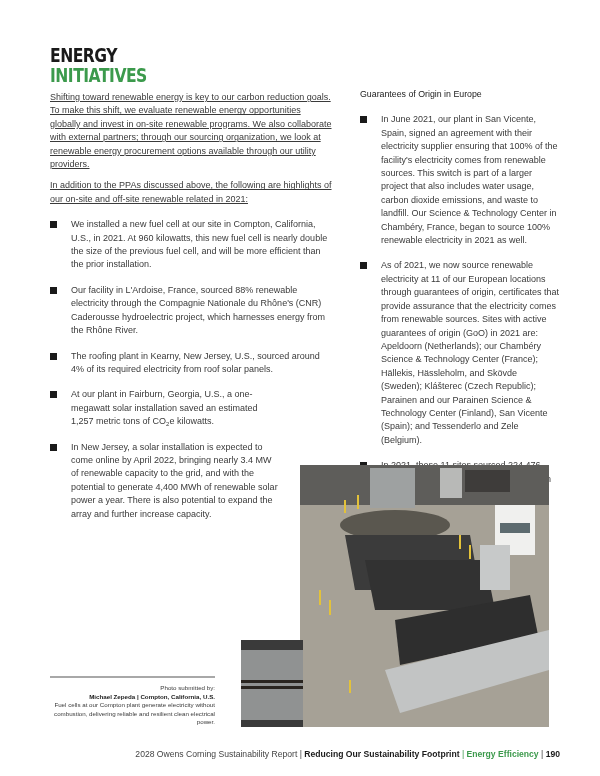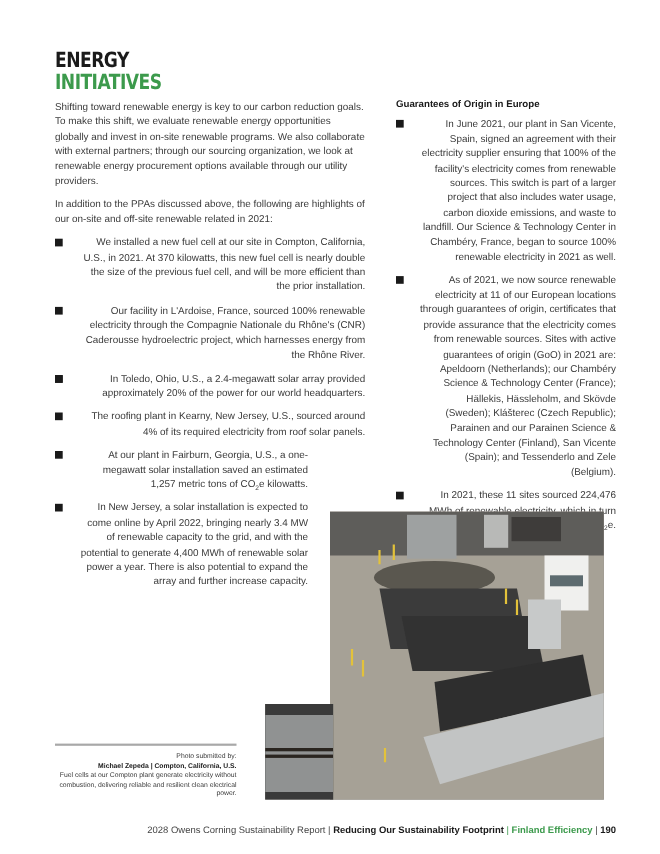--- a/index.html
+++ b/index.html
@@ -8,24 +8,24 @@
   .heading { position:absolute; left:50px; top:45px; margin:0;
              font-family:"DejaVu Sans", sans-serif; font-weight:bold;
              font-size:19px; line-height:20px; letter-spacing:-0.6px;
              transform:scaleX(0.82); transform-origin:left top; }
   .heading .l1 { color:#1a1a1a; display:block; }
   .heading .l2 { color:#3c9a4c; display:block; }
   .col-left { position:absolute; left:50px; top:91px; width:282px;
               font-size:9px; line-height:13.4px; }
   .col-right { position:absolute; left:360px; top:88px; width:200px;
                font-size:9px; line-height:13.4px; }
-  p { margin:0 0 8px 0; }
-  .sub-h { font-weight:bold; color:#1a1a1a; margin:0 0 5px 0; font-size:8.8px; }
+  p { margin:0 0 8px 0;text-decoration:underline; }
+  .sub-h { font-weight:normal; color:#1a1a1a; margin:0 0 5px 0; font-size:8.8px; }
   ul { list-style:none; margin:0; padding:0; }
-  li { position:relative; padding-left:21px; margin:0 0 8px 0;text-align:right; }
+  li { position:relative; padding-left:21px; margin:12px 0 8px 0; }
   li .bullet { position:absolute; left:0; top:3px; width:7px; height:7px; background:#1a1a1a; }
   sub { font-size:6px; line-height:0; vertical-align:-2px; }
   .narrow { width:230px; }
   .photo { position:absolute; left:300px; top:465px; width:249px; height:262px;
            background:#8d8a84; overflow:hidden; }
   .photo-ext { position:absolute; left:241px; top:640px; width:62px; height:87px;
                background:#6b6a68; overflow:hidden; }
   .divider { position:absolute; left:50px; top:676px; width:165px; height:2px; background:#a8a8a8; }
   .caption { position:absolute; left:50px; top:684px; width:165px; text-align:right;
              font-size:6.2px; line-height:8.6px; color:#3a3a3a; }
@@ -41,24 +41,23 @@
 
 <h1 class="heading">
   <span class="l1">ENERGY</span>
   <span class="l2">INITIATIVES</span>
 </h1>
 
 <div class="col-left">
   <p>Shifting toward renewable energy is key to our carbon reduction goals. To make this shift, we evaluate renewable energy opportunities globally and invest in on-site renewable programs. We also collaborate with external partners; through our sourcing organization, we look at renewable energy procurement options available through our utility providers.</p>
   <p>In addition to the PPAs discussed above, the following are highlights of our on-site and off-site renewable related in 2021:</p>
   <ul>
-    <li><span class="bullet"></span><span>We installed a new fuel cell at our site in Compton, California, U.S., in 2021. At 370 kilowatts, this new fuel cell is nearly double the size of the previous fuel cell, and will be more efficient than the prior installation.</span></li>
-    <li><span class="bullet"></span><span>Our facility in L'Ardoise, France, sourced 100% renewable electricity through the Compagnie Nationale du Rhône's (CNR) Caderousse hydroelectric project, which harnesses energy from the Rhône River.</span></li>
+    <li><span class="bullet"></span><span>We installed a new fuel cell at our site in Compton, California, U.S., in 2021. At 960 kilowatts, this new fuel cell is nearly double the size of the previous fuel cell, and will be more efficient than the prior installation.</span></li>
+    <li><span class="bullet"></span><span>Our facility in L'Ardoise, France, sourced 88% renewable electricity through the Compagnie Nationale du Rhône's (CNR) Caderousse hydroelectric project, which harnesses energy from the Rhône River.</span></li>
     <li><span class="bullet"></span></li>
-    <li><span class="bullet"></span><span>In Toledo, Ohio, U.S., a 2.4-megawatt solar array provided approximately 20% of the power for our world headquarters.</span></li>
     <li><span class="bullet"></span><span>The roofing plant in Kearny, New Jersey, U.S., sourced around 4% of its required electricity from roof solar panels.</span></li>
     <li class="narrow" style="width:209px"><span class="bullet"></span><span>At our plant in Fairburn, Georgia, U.S., a one-megawatt solar installation saved an estimated 1,257 metric tons of CO</span><sub>2</sub><span>e kilowatts.</span></li>
     <li class="narrow" style="width:209px"><span class="bullet"></span><span>In New Jersey, a solar installation is expected to come online by April 2022, bringing nearly 3.4 MW of renewable capacity to the grid, and with the potential to generate 4,400 MWh of renewable solar power a year. There is also potential to expand the array and further increase capacity.</span></li>
   </ul>
 </div>
 
 <div class="col-right">
   <div class="sub-h">Guarantees of Origin in Europe</div>
   <ul>
     <li><span class="bullet"></span><span>In June 2021, our plant in San Vicente, Spain, signed an agreement with their electricity supplier ensuring that 100% of the facility's electricity comes from renewable sources. This switch is part of a larger project that also includes water usage, carbon dioxide emissions, and waste to landfill. Our Science &amp; Technology Center in Chambéry, France, began to source 100% renewable electricity in 2021 as well.</span></li>
@@ -107,16 +106,16 @@
   <span>Photo submitted by:</span>
   <span class="credit">Michael Zepeda | Compton, California, U.S.</span>
   <span>Fuel cells at our Compton plant generate electricity without combustion, delivering reliable and resilient clean electrical power.</span>
 </div>
 
 <div class="footer">
   <span>2028 Owens Corning Sustainability Report</span>
   <span class="sep">|</span>
   <span class="b">Reducing Our Sustainability Footprint</span>
   <span class="sep-g">|</span>
-  <span class="g">Finland Efficiency</span>
+  <span class="g">Energy Efficiency</span>
   <span class="sep">|</span>
   <span class="b">190</span>
 </div>
 
 </body></html>

